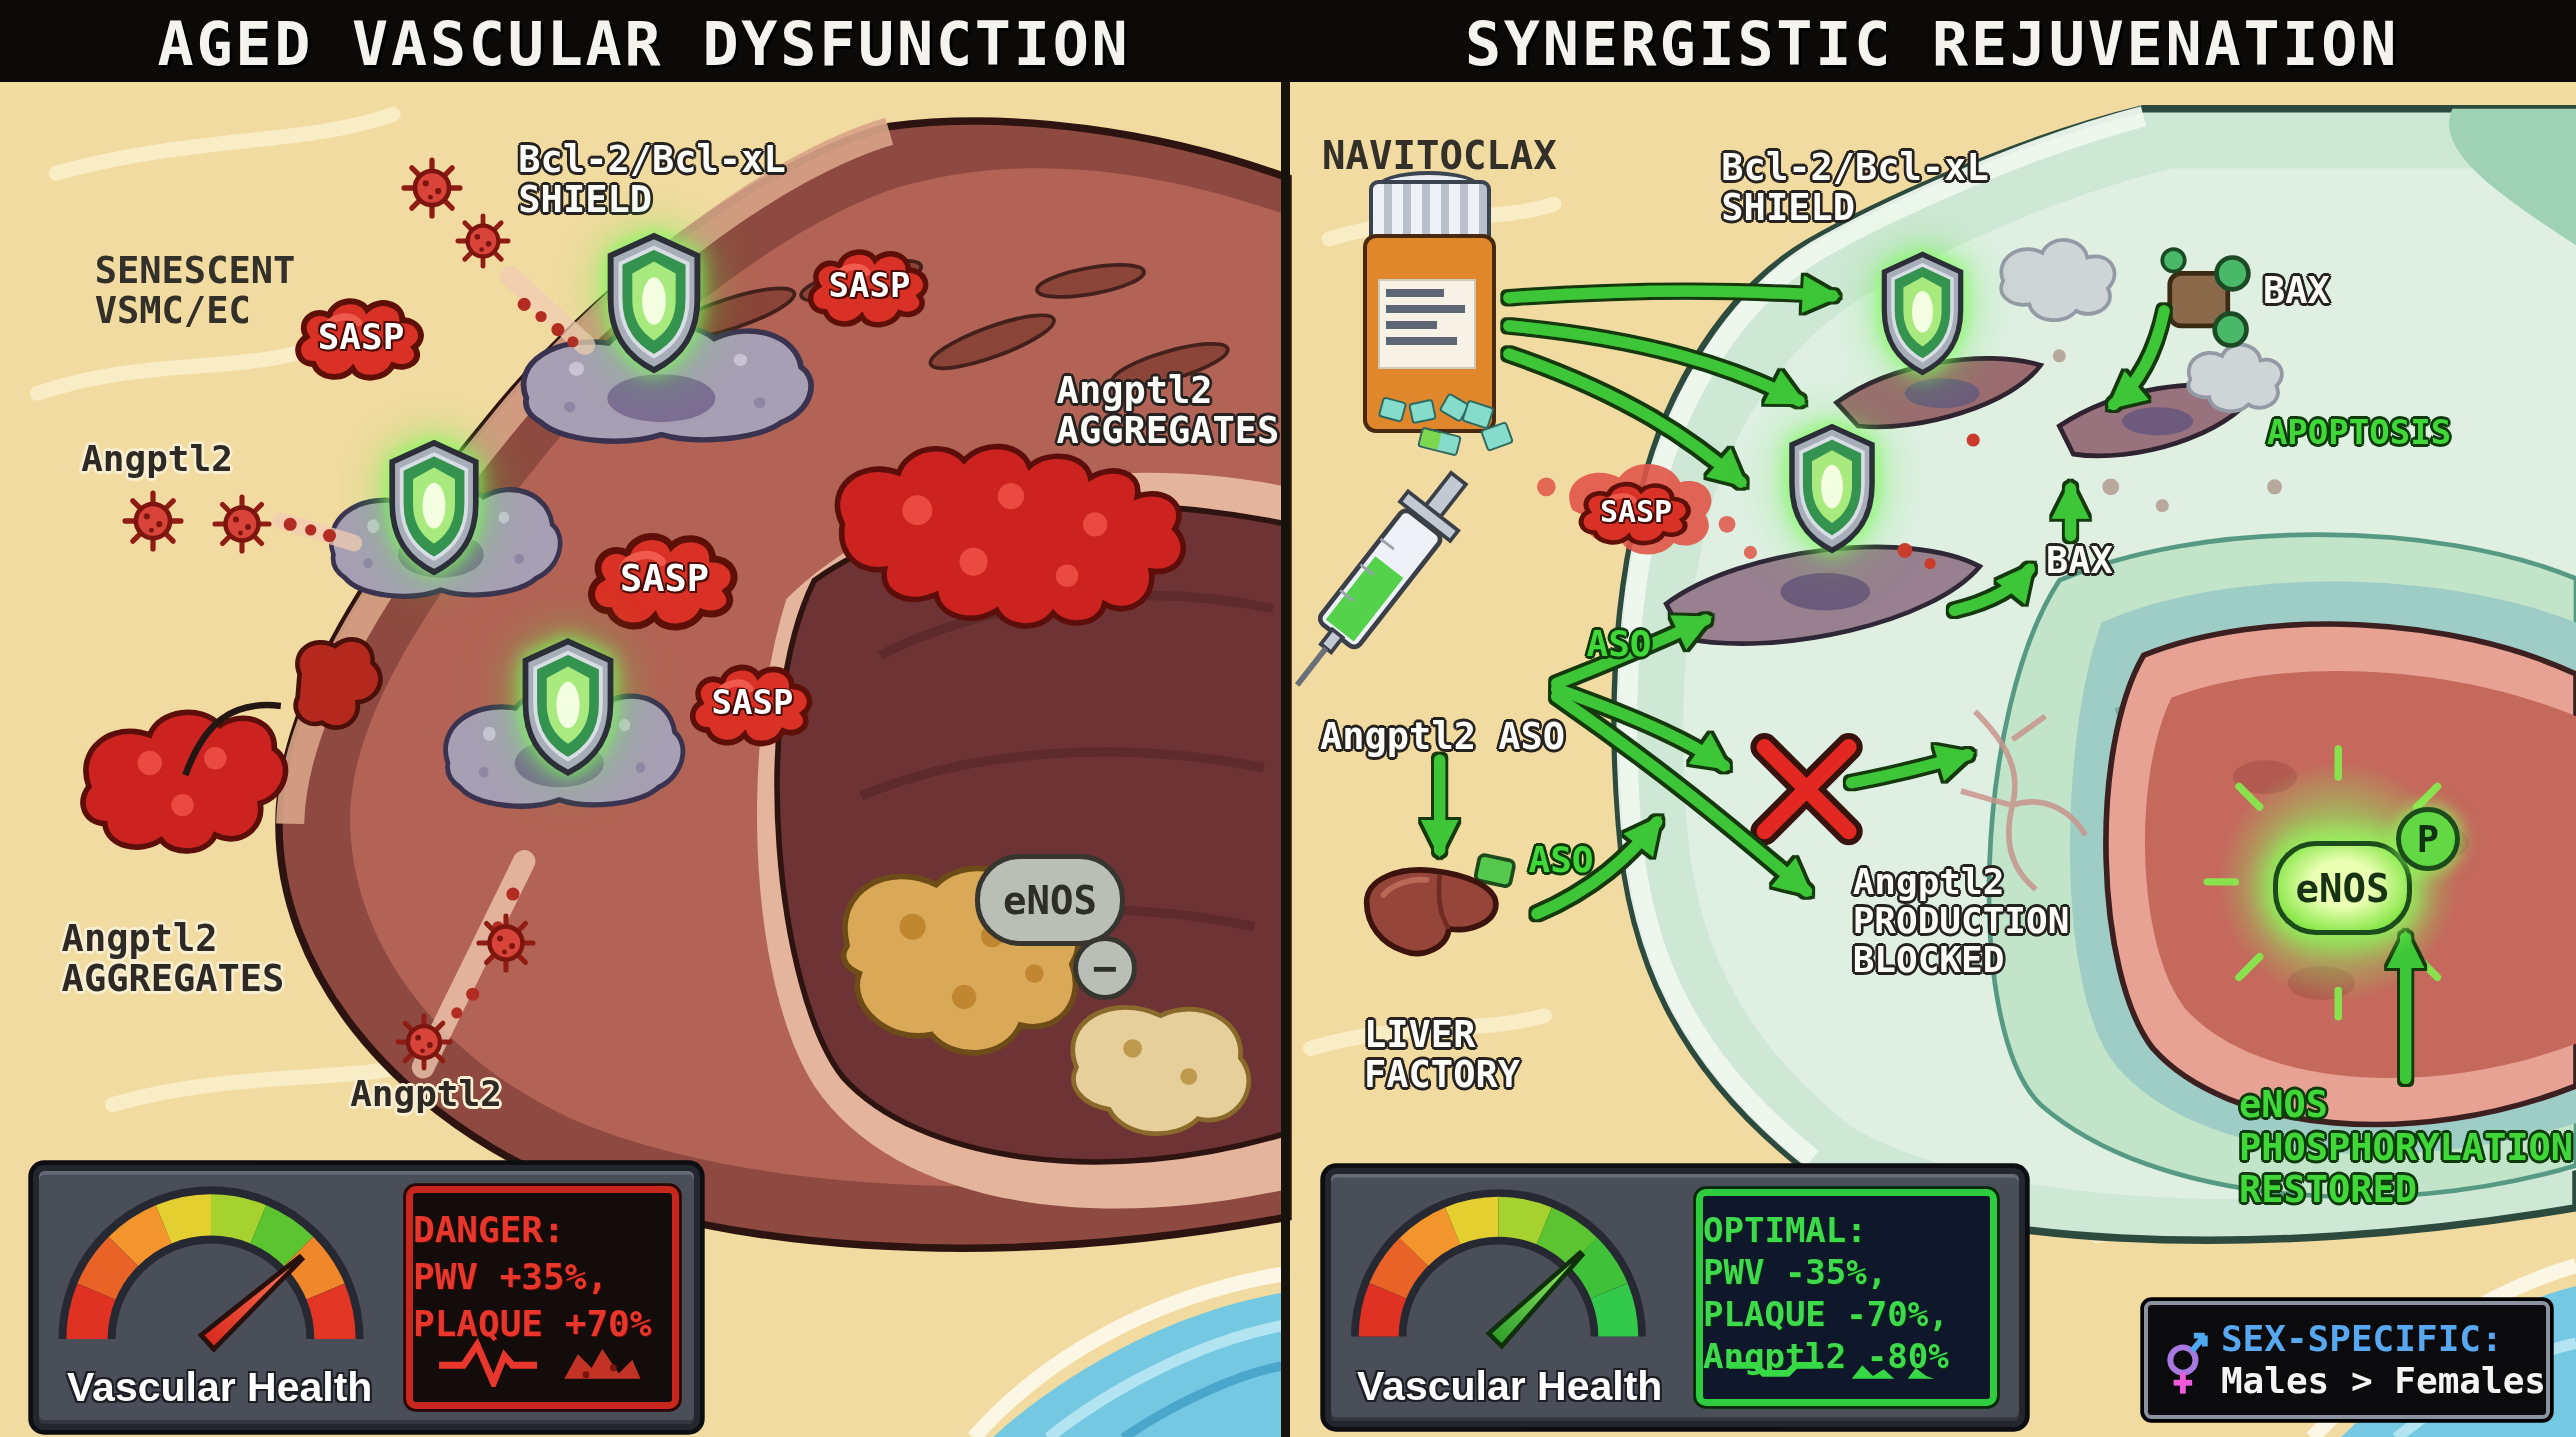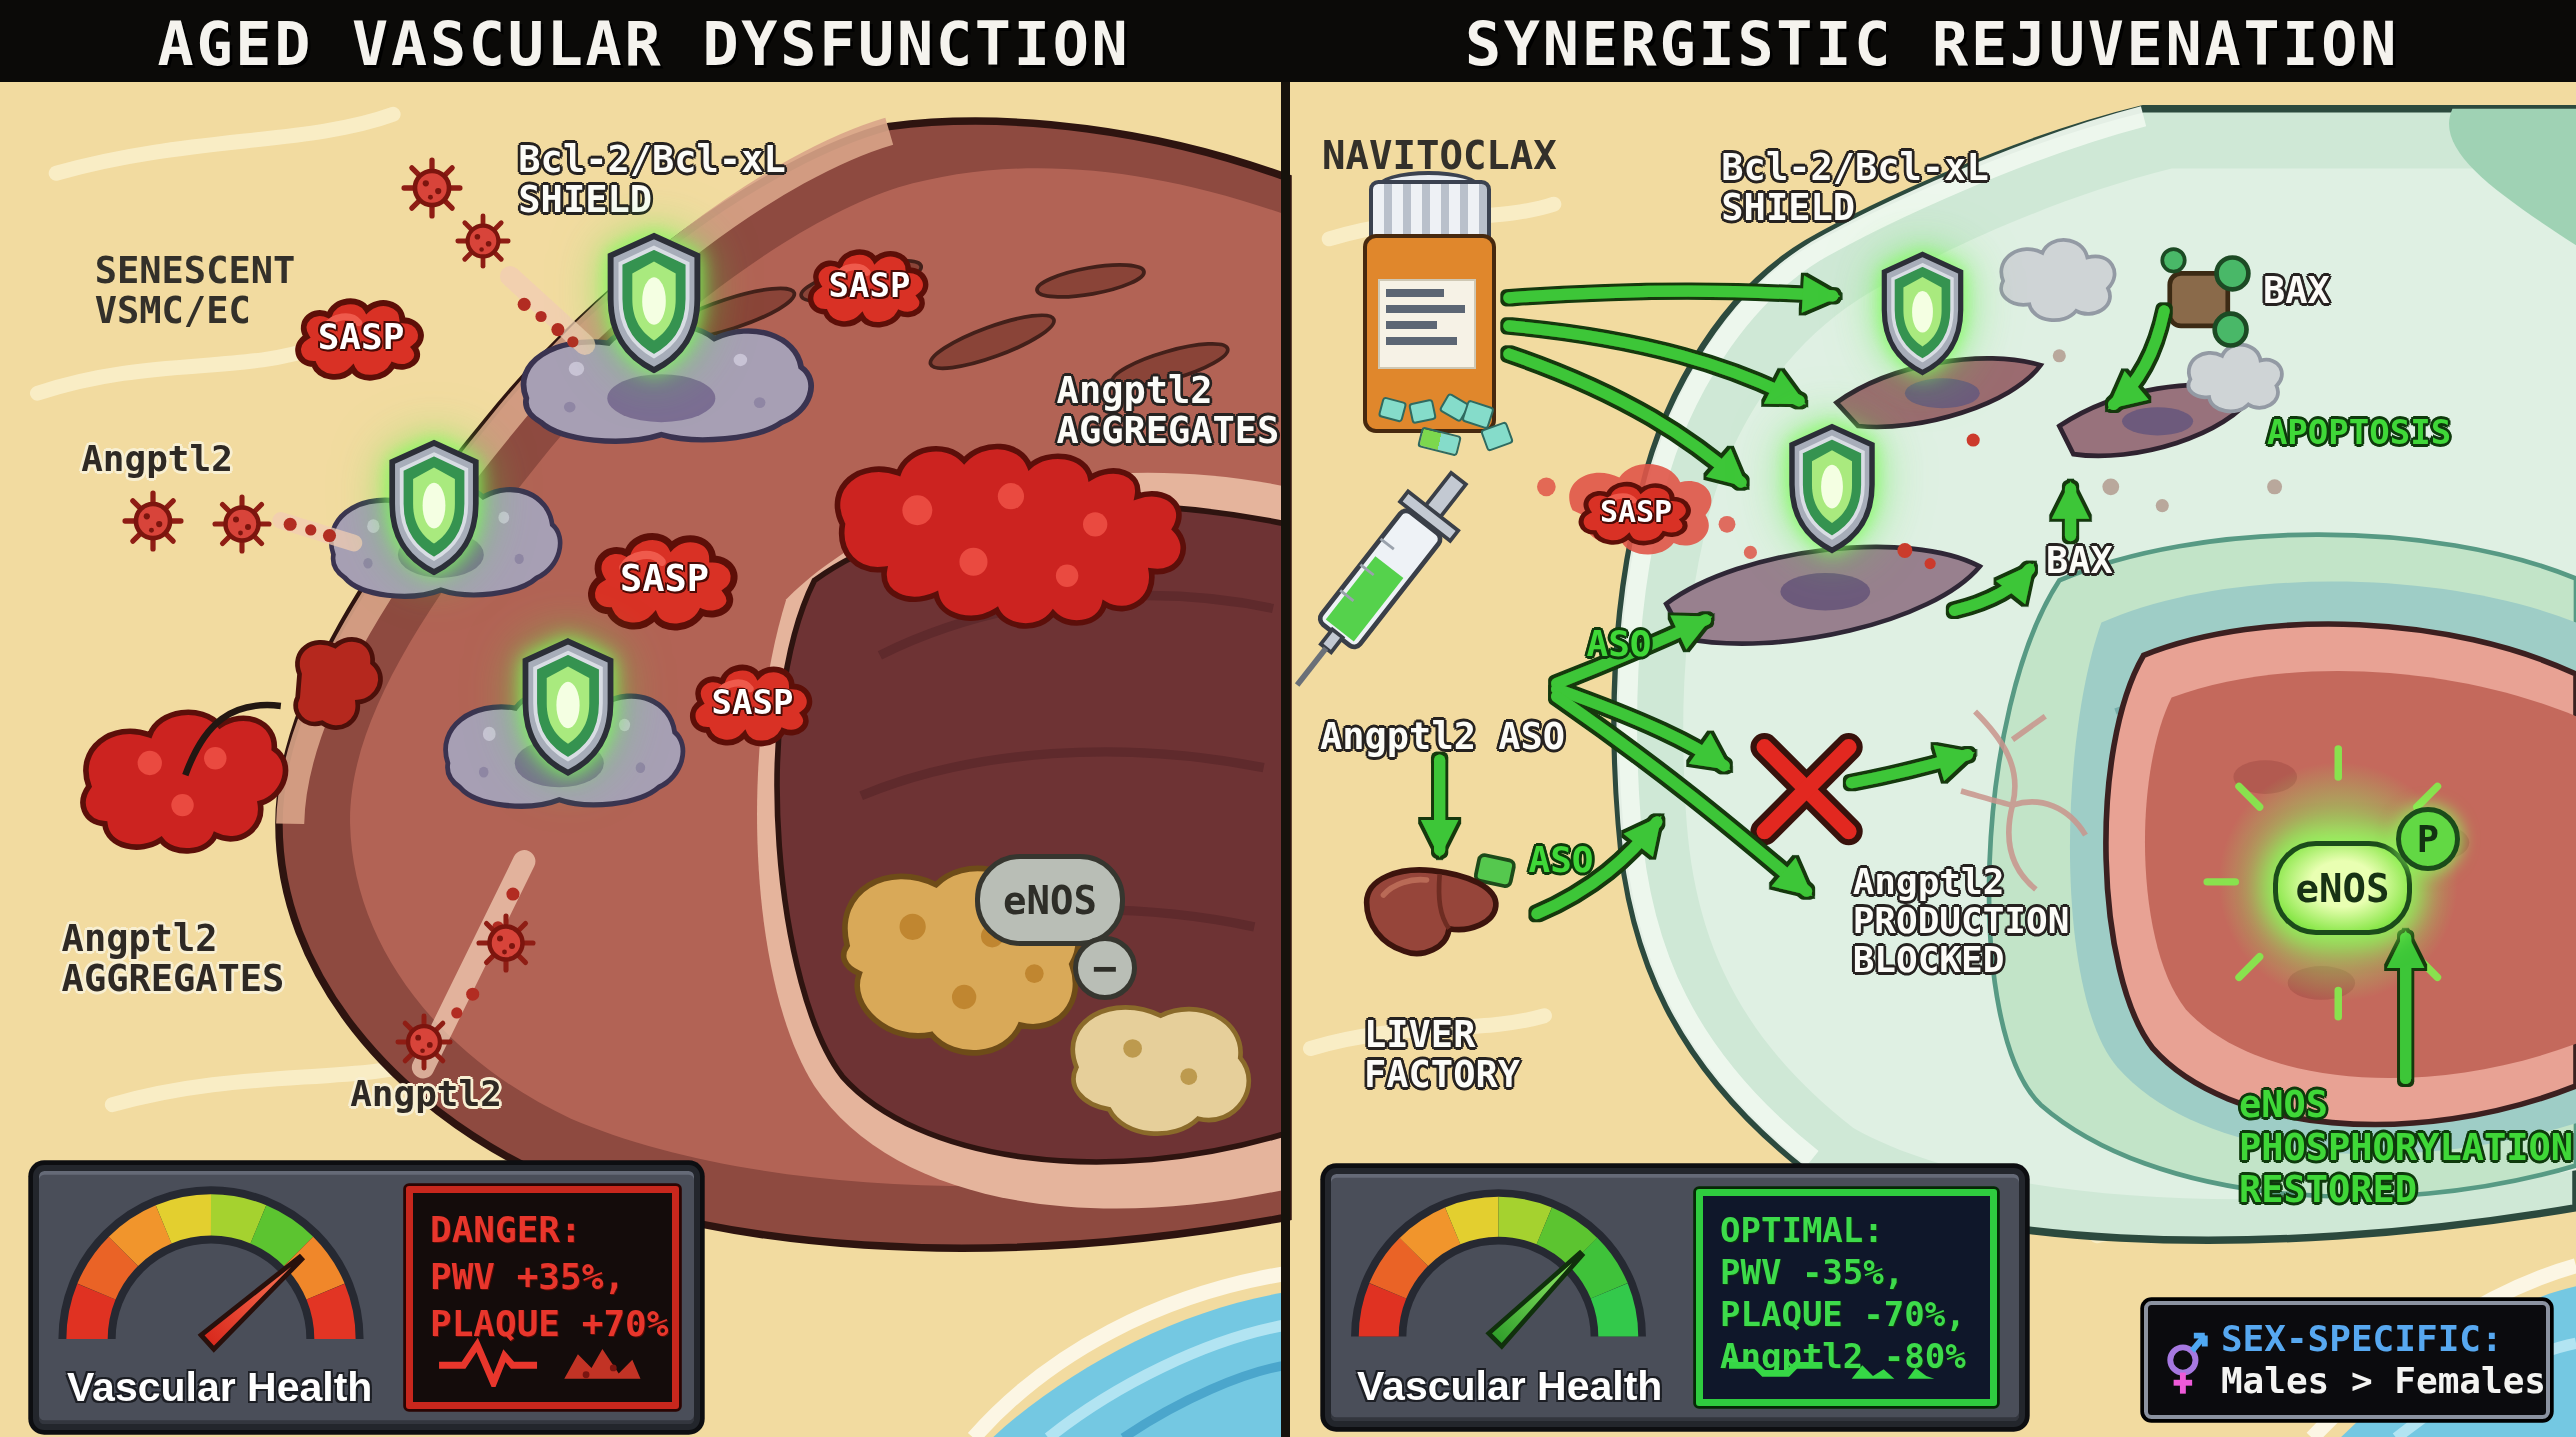--- a/index.html
+++ b/index.html
@@ -25,21 +25,21 @@
   .cloud .txt{position:absolute;left:50%;top:50%;transform:translate(-50%,-54%);font-weight:bold;color:#fff;
       text-shadow:1.9px 0 #4a0b06,-1.9px 0 #4a0b06,0 1.9px #4a0b06,0 -1.9px #4a0b06,1.9px 1.9px #4a0b06,-1.9px -1.9px #4a0b06;}
   .shield{position:absolute;z-index:3;filter:drop-shadow(0 0 9.4px rgba(130,255,90,.95)) drop-shadow(0 0 24px rgba(90,235,70,.6));}
   .virus{position:absolute;z-index:3;}
   
   .gauge-panel{position:absolute;z-index:4;background:#4a4e59;border:6.6px solid #23262c;border-radius:11.2px;
       box-shadow:0 0 0 4.7px #0d0e11, inset 0 3.7px 0 #656a77, inset 0 -3.7px 0 #33363e;}
   .dial{position:absolute;left:13px;top:9.4px;}
   .gauge-label{position:absolute;font-family:"Liberation Sans",sans-serif;font-weight:bold;font-size:41px;color:#fff;
       text-shadow:1.9px 1.9px 0 #1c1e24,-1.9px 1.9px 0 #1c1e24,1.9px -1.9px 0 #1c1e24,-1.9px -1.9px 0 #1c1e24;z-index:5;white-space:nowrap;}
-  .status-box{position:absolute;top:15px;bottom:15px;border-radius:3px;padding:13px 17px;box-sizing:border-box;}
+  .status-box{position:absolute;top:15px;bottom:15px;border-radius:10px;padding:13px 0;box-sizing:border-box;}
   .status-box.danger{background:#140c0b;border:7.5px solid #c8271d;box-shadow:0 0 0 2.8px #2a0503;}
   .status-box.optimal{background:#0f172a;border:7.5px solid #2fcc3f;box-shadow:0 0 0 2.8px #052805;}
   .status-line{font-weight:bold;white-space:nowrap;}
   .danger .status-line{color:#e8362c;font-size:36px;line-height:47px;text-shadow:0.9px 0.9px 0 #5a0c06;}
   .optimal .status-line{color:#3ddb4b;font-size:34px;line-height:42px;text-shadow:0.9px 0.9px 0 #0c3a0c;}
   .status-icons{position:absolute;left:17px;bottom:11.2px;}
   
   .sexbox{position:absolute;left:2144px;top:1301px;width:398px;height:110px;background:#0b0b0e;z-index:4;
       border:4.7px solid #8b92a0;border-radius:7.5px;box-shadow:0 0 0 3.7px #000;display:flex;align-items:center;}
   .sexbox .texts{margin-left:9.4px;}

